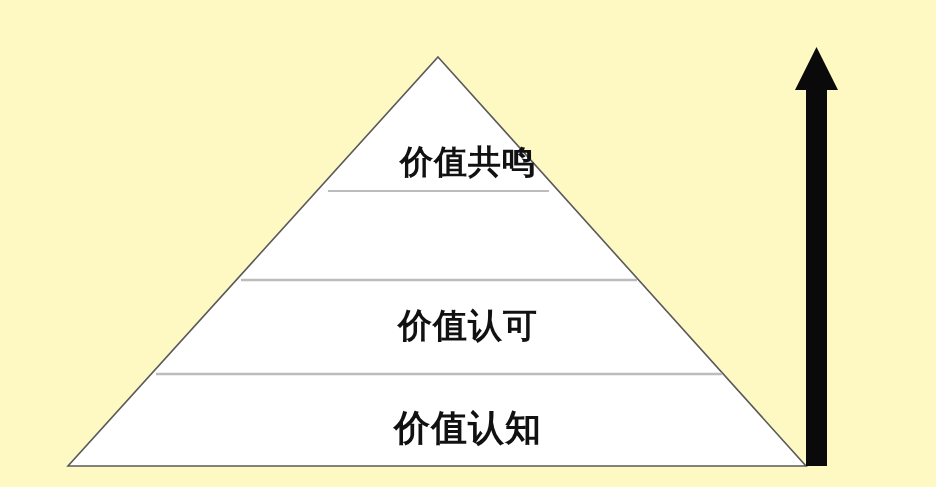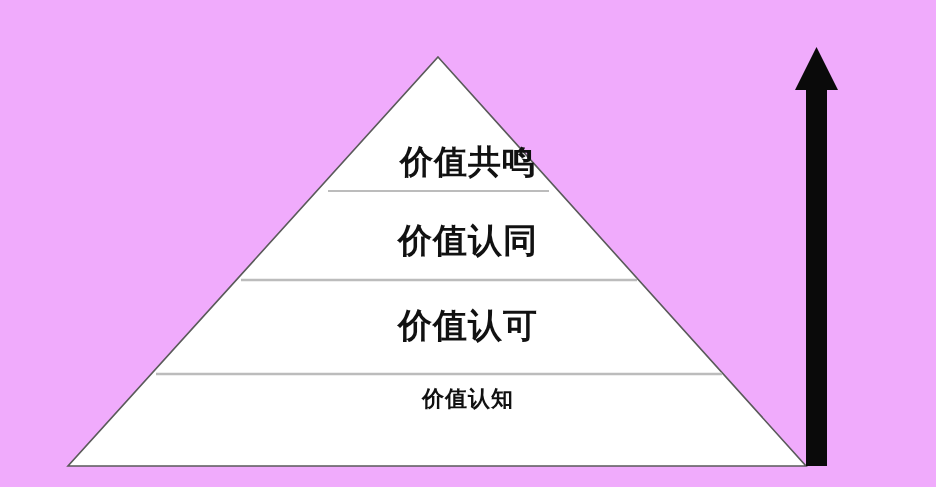--- a/index.html
+++ b/index.html
@@ -13,21 +13,21 @@
     position: relative;
     overflow: hidden;
     font-family: "DejaVu Sans", "Liberation Sans", sans-serif;
   }
   #stage {
     position: absolute;
     left: 0;
     top: 0;
     width: 936px;
     height: 487px;
-    background: #f0abfc;
+    background: #fef9c3;
   }
   #diagram-svg {
     position: absolute;
     left: 0;
     top: 0;
     width: 936px;
     height: 487px;
     display: block;
   }
   .tier-label {
@@ -42,21 +42,21 @@
     white-space: nowrap;
     user-select: none;
   }
   .tier-label > span {
     display: inline-block;
     position: relative;
   }
   #label-tier-1 { top: 140px; font-size: 33px; }
   #label-tier-2 { top: 218px; font-size: 34px; }
   #label-tier-3 { top: 303px; font-size: 34px; text-decoration: underline; }
-  #label-tier-4 { top: 384px; font-size: 22px; }
+  #label-tier-4 { top: 404px; font-size: 36px; }
   .tier-label > span { left: 0px; }
 </style>
 </head>
 <body>
 
 <div id="stage">
 
   <svg id="diagram-svg" viewBox="0 0 936 487" width="936" height="487" xmlns="http://www.w3.org/2000/svg">
 
     <polygon points="438,57 806,466 68,466" fill="#ffffff" stroke="#5a5a5a" stroke-width="1.6" stroke-linejoin="miter"></polygon>
@@ -67,23 +67,20 @@
 
     <g>
       <rect x="806" y="86" width="21" height="380" fill="#0a0a0a"></rect>
       <polygon points="816.5,47 838,90 795,90" fill="#0a0a0a"></polygon>
     </g>
   </svg>
 
   <div class="tier-label" id="label-tier-1">
     <span>价值共鸣</span>
   </div>
-  <div class="tier-label" id="label-tier-2">
-    <span>价值认同</span>
-  </div>
   <div class="tier-label" id="label-tier-3">
     <span>价值认可</span>
   </div>
   <div class="tier-label" id="label-tier-4">
     <span>价值认知</span>
   </div>
 
 </div>
 
 </body></html>

